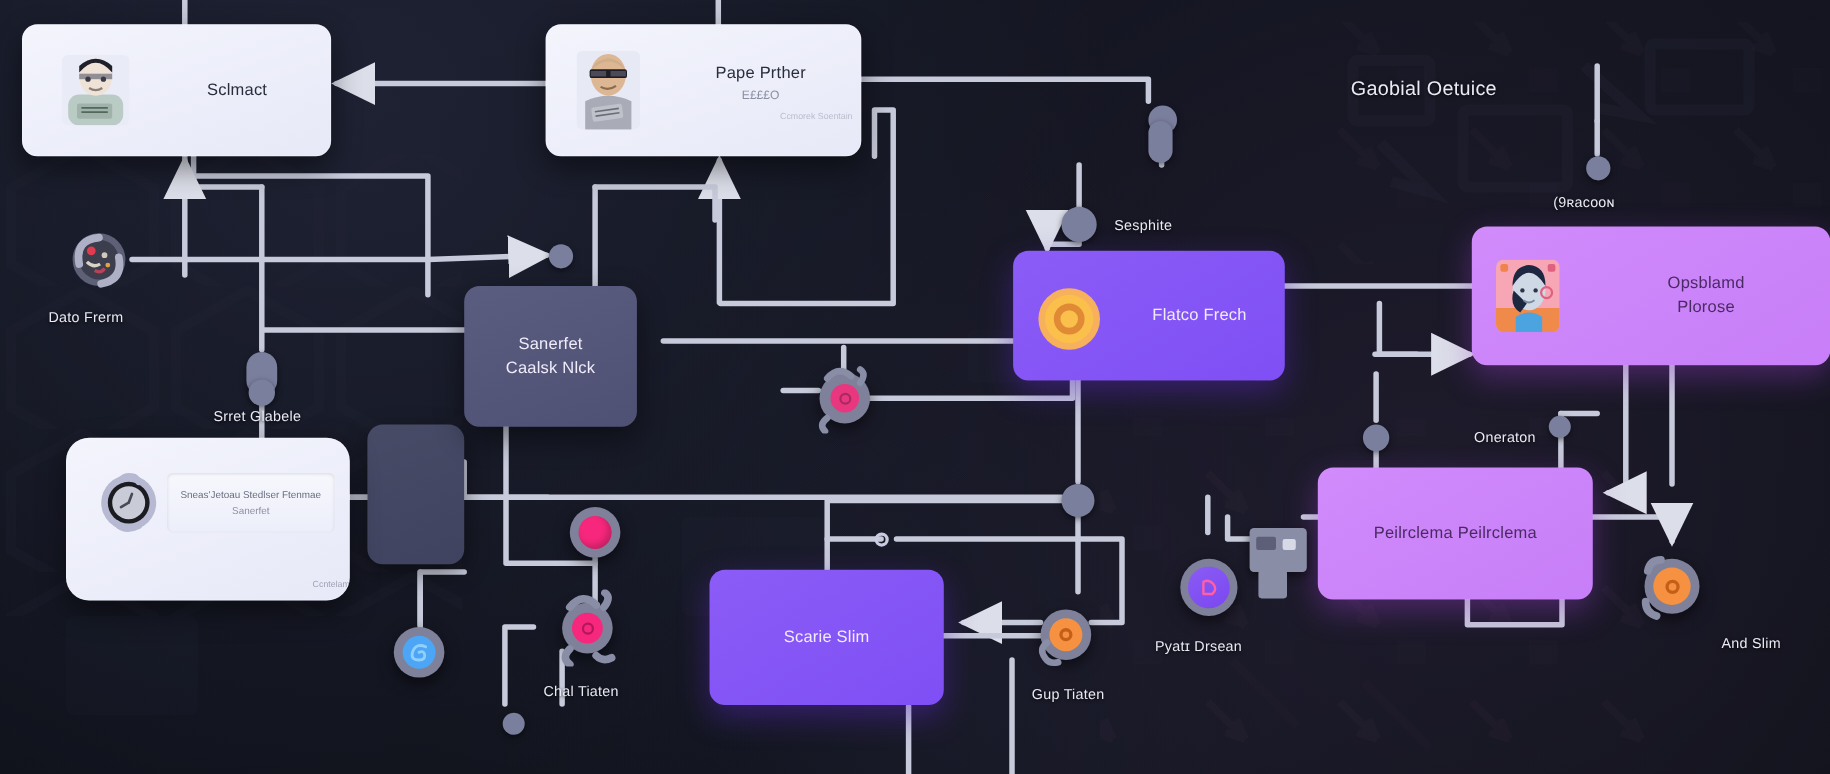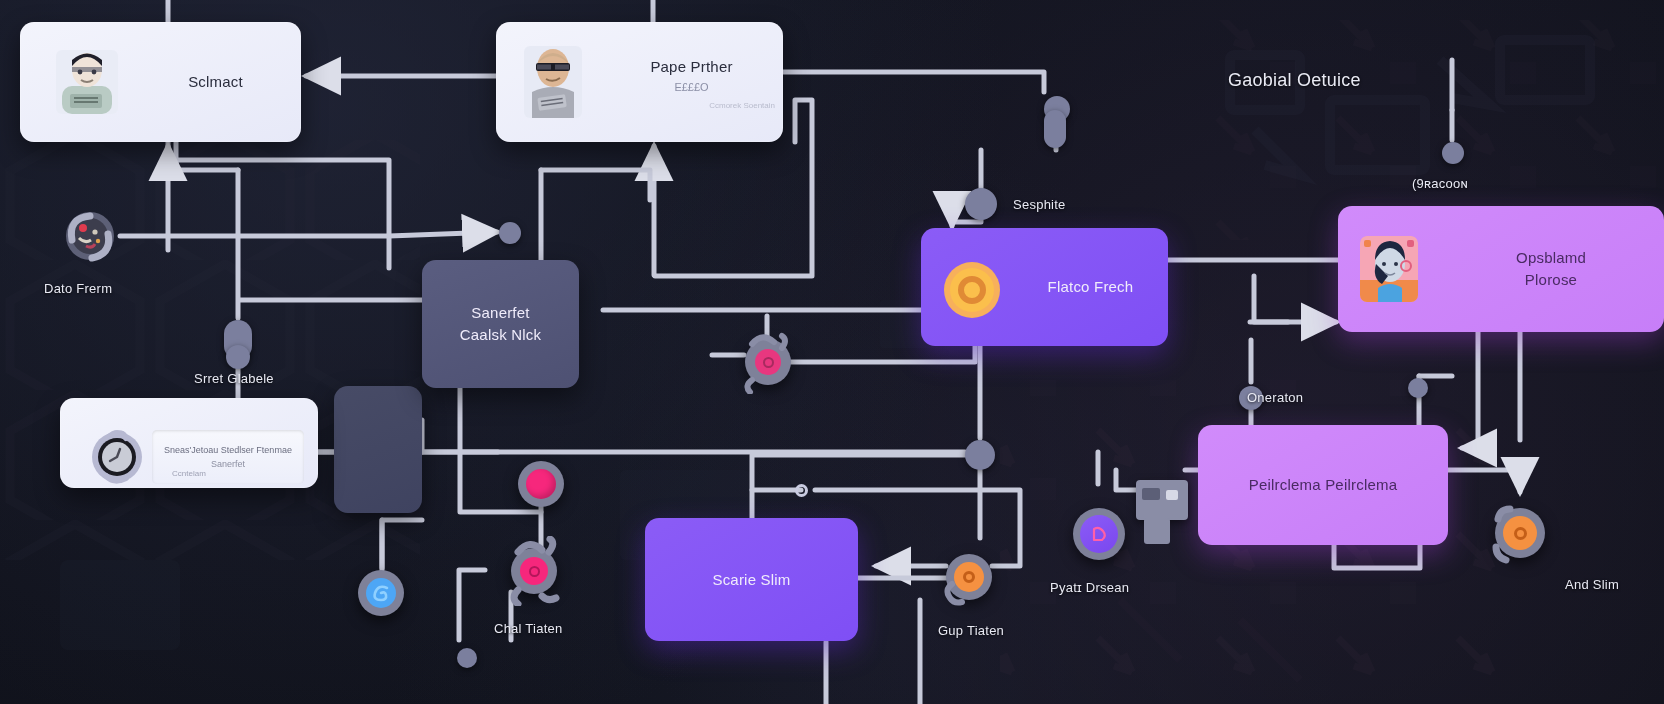--- a/index.html
+++ b/index.html
@@ -296,39 +296,39 @@
   <div class="card card-dark" style="left:334px;top:386px;width:88px;height:127px;"></div>
 
   <div class="card card-slate" style="left:422px;top:260px;width:157px;height:128px;
        justify-content:center;">
     <div style="text-align:center;width:100%;">
       <div class="card-title t-light">Sanerfet</div>
       <div class="card-title t-light">Caalsk Nlck</div>
     </div>
   </div>
 
-  <div class="card card-light" style="left:60px;top:398px;width:258px;height:90px;">
+  <div class="card card-light" style="left:60px;top:398px;width:258px;height:148px;border-radius:21px;">
     <div class="thumb" style="left:30px;top:32px;width:54px;height:54px;border-radius:50%;">
       <svg viewBox="0 0 54 54" width="54" height="54">
         <circle cx="27" cy="27" r="25" fill="#b7b9d2"></circle>
         <circle cx="27" cy="27" r="19" fill="#1b1b22"></circle>
         <circle cx="27" cy="27" r="15" fill="#c9ccd6"></circle>
         <path d="M27 27 l-7 4 M27 27 l3 -8" stroke="#4a4a56" stroke-width="2.4" stroke-linecap="round" fill="none"></path>
         <path d="M20 6 q10 -8 16 2" stroke="#b7b9d2" stroke-width="6" fill="none" stroke-linecap="round"></path>
         <path d="M16 46 q8 8 20 2" stroke="#b7b9d2" stroke-width="6" fill="none" stroke-linecap="round"></path>
       </svg>
     </div>
     <div style="position:absolute;left:92px;top:32px;width:152px;height:54px;
                 background:linear-gradient(180deg,#f7f8fd,#eceefa);border-radius:5px;
                 box-shadow:0 1px 3px rgba(0,0,0,.12) inset;display:flex;flex-direction:column;
                 align-items:center;justify-content:center;">
       <div style="font-size:9px;color:#6b6e80;">Sneas'Jetoau Stedlser Ftenmae</div>
       <div style="font-size:9px;color:#8d90a2;margin-top:4px;">Sanerfet</div>
     </div>
-    <div style="position:absolute;left:0;right:0;bottom:10px;text-align:center;
+    <div style="position:absolute;left:0;right:0;bottom:10px;text-align:right;
                 font-size:8px;color:#9fa2b5;">Ccntelam</div>
   </div>
 
   <div class="card card-violet" style="left:921px;top:228px;width:247px;height:118px;">
     <div class="thumb" style="left:22px;top:33px;width:58px;height:58px;border-radius:50%;">
       <svg viewBox="0 0 58 58" width="58" height="58">
         <circle cx="29" cy="29" r="28" fill="#f7b05b"></circle>
         <circle cx="29" cy="29" r="22" fill="#fbbf4c"></circle>
         <circle cx="29" cy="29" r="11" fill="none" stroke="#e08a35" stroke-width="6"></circle>
       </svg>
@@ -471,19 +471,19 @@
       <path d="M17 30 q6 6 12 2" stroke="#d8d3c6" stroke-width="3" fill="none"></path>
       <path d="M24 38 q6 3 9 -2" stroke="#b8425a" stroke-width="3" fill="none"></path>
     </svg>
   </div>
 
   <div class="label label-lg" style="left:1228px;top:70px;">Gaobial Oetuice</div>
   <div class="label" style="left:1013px;top:197px;">Sesphite</div>
   <div class="label" style="left:1412px;top:176px;">(9ʀacooɴ</div>
   <div class="label" style="left:44px;top:281px;">Dato Frerm</div>
   <div class="label" style="left:194px;top:371px;">Srret Glabele</div>
-  <div class="label" style="left:1247px;top:390px;">Oneraton</div>
+  <div class="label" style="left:1340px;top:390px;">Oneraton</div>
   <div class="label" style="left:1050px;top:580px;">Pyatɪ Drsean</div>
   <div class="label" style="left:1565px;top:577px;">And Slim</div>
   <div class="label" style="left:494px;top:621px;">Chal Tiaten</div>
   <div class="label" style="left:938px;top:623px;">Gup Tiaten</div>
 
 </div>
 
 </body></html>

